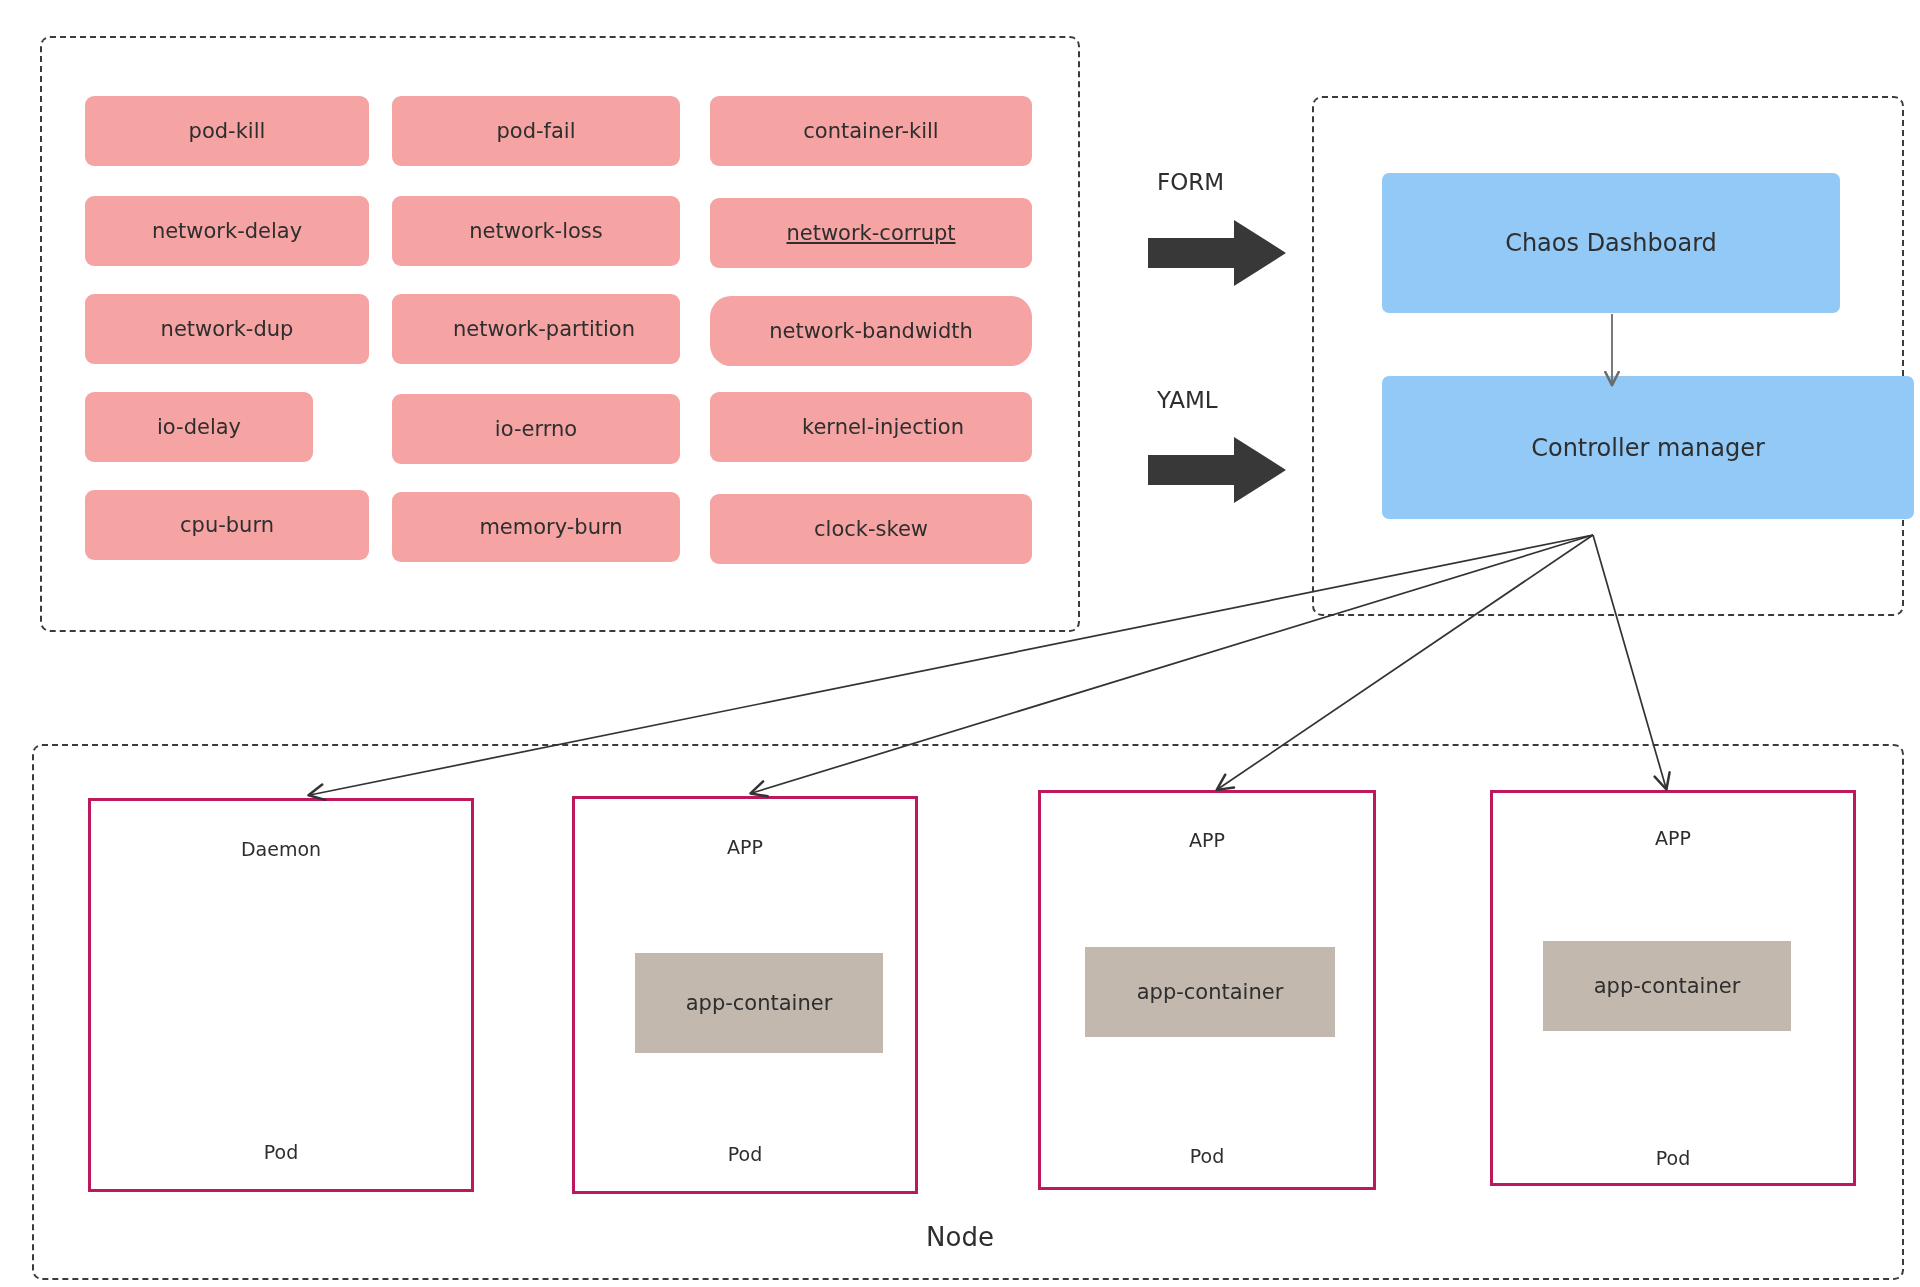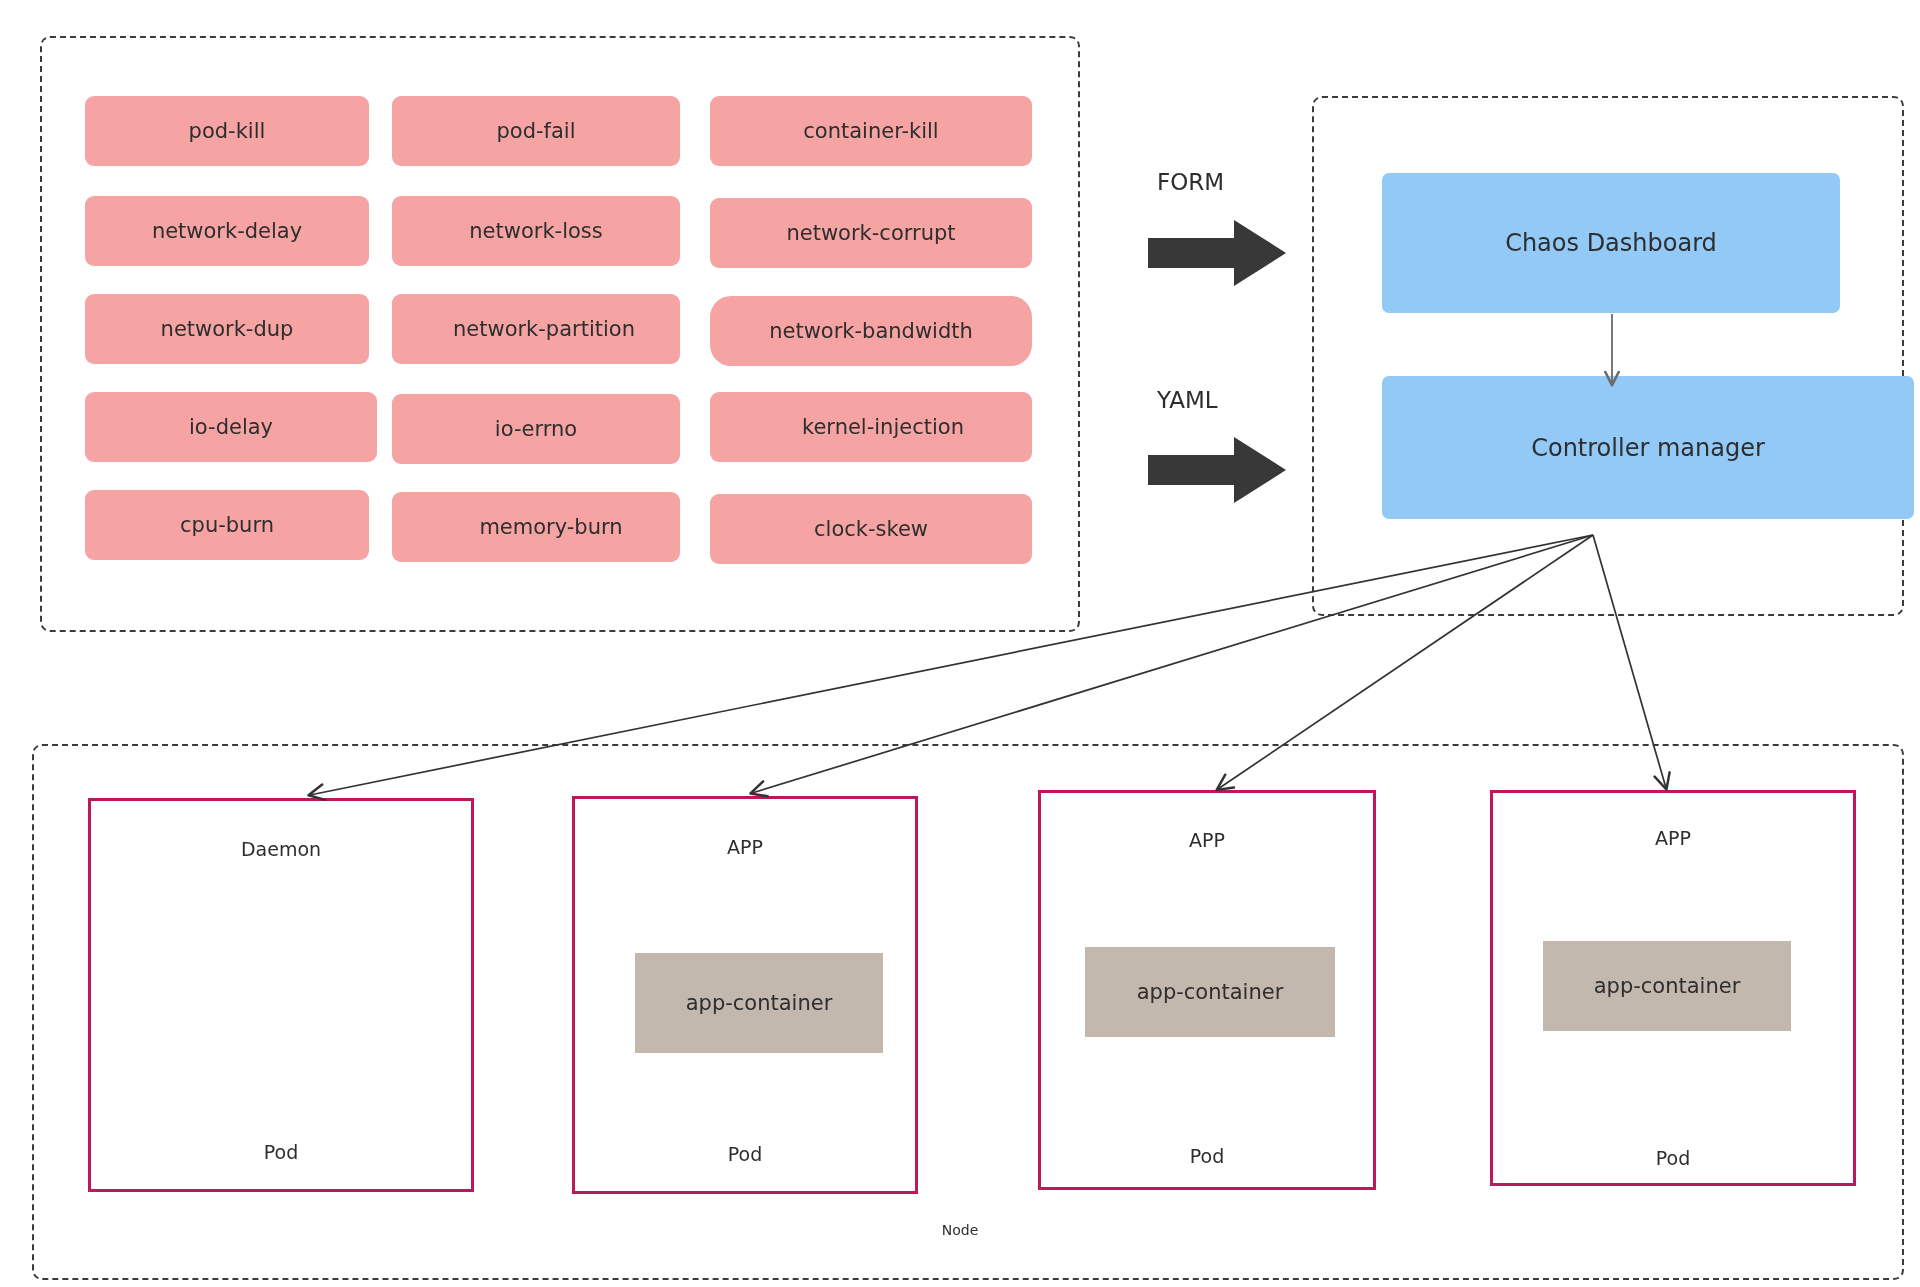--- a/index.html
+++ b/index.html
@@ -102,21 +102,21 @@
     font-size: 21px;
     color: #2e2e2e;
   }
   .container-blue { background: #93c9f7; }
   .container-taupe{ background: #c2b8ae; }
 
   #node-label {
     position: absolute;
     left: 0; right: 0;
     text-align: center;
-    font-size: 14px;
+    font-size: 26px;
     color: #2e2e2e;
   }
 
   
   #arrow-layer {
     position: absolute;
     left: 0; top: 0;
     width: 1920px;
     height: 1287px;
     pointer-events: none;
@@ -128,25 +128,25 @@
 <div id="canvas">
 
   <div class="dashed-box" id="chaos-types-panel"></div>
 
   <div id="chaos-pills-host">
       <div class="chaos-pill" style="left: 85px; top: 96px; width: 284px; height: 70px;">pod-kill</div>
       <div class="chaos-pill" style="left: 392px; top: 96px; width: 288px; height: 70px;">pod-fail</div>
       <div class="chaos-pill" style="left: 710px; top: 96px; width: 322px; height: 70px;">container-kill</div>
       <div class="chaos-pill" style="left: 85px; top: 196px; width: 284px; height: 70px;">network-delay</div>
       <div class="chaos-pill" style="left: 392px; top: 196px; width: 288px; height: 70px;">network-loss</div>
-      <div class="chaos-pill" style="left: 710px; top: 198px; width: 322px; height: 70px;">network-corrupt</div>
+      <div class="chaos-pill" style="left: 710px; top: 198px; width: 322px; height: 70px; text-decoration: underline;">network-corrupt</div>
       <div class="chaos-pill" style="left: 85px; top: 294px; width: 284px; height: 70px;">network-dup</div>
       <div class="chaos-pill" style="left: 392px; top: 294px; width: 288px; height: 70px; padding-left: 24px;">network-partition</div>
       <div class="chaos-pill" style="left: 710px; top: 296px; width: 322px; height: 70px; border-radius: 21px;">network-bandwidth</div>
-      <div class="chaos-pill" style="left: 85px; top: 392px; width: 292px; height: 70px;">io-delay</div>
+      <div class="chaos-pill" style="left: 85px; top: 392px; width: 228px; height: 70px;">io-delay</div>
       <div class="chaos-pill" style="left: 392px; top: 394px; width: 288px; height: 70px;">io-errno</div>
       <div class="chaos-pill" style="left: 710px; top: 392px; width: 322px; height: 70px; padding-left: 32px;">kernel-injection</div>
       <div class="chaos-pill" style="left: 85px; top: 490px; width: 284px; height: 70px;">cpu-burn</div>
       <div class="chaos-pill" style="left: 392px; top: 492px; width: 288px; height: 70px; padding-left: 38px;">memory-burn</div>
       <div class="chaos-pill" style="left: 710px; top: 494px; width: 322px; height: 70px;">clock-skew</div>
     </div>
 
   <div class="block-arrow-group">
     <div class="block-arrow-label" style="left:1157px; top:169px;">FORM</div>
     <svg class="block-arrow-svg" style="left:1148px; top:220px;" width="140" height="66" viewBox="0 0 140 66">

